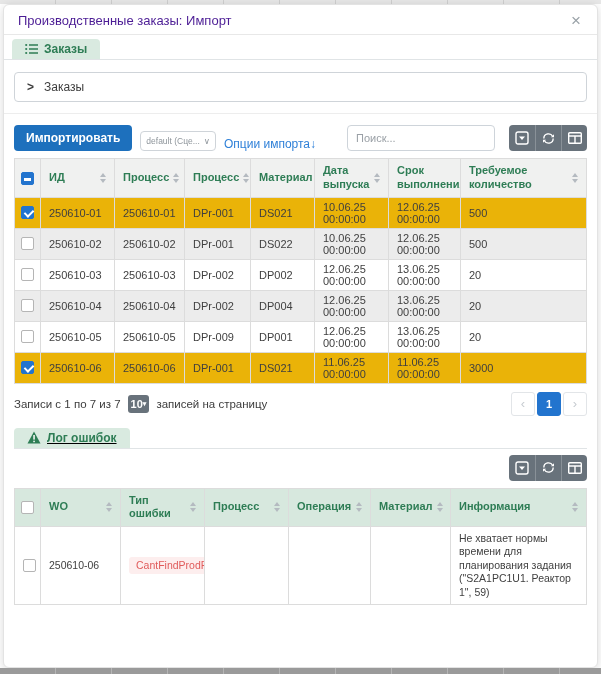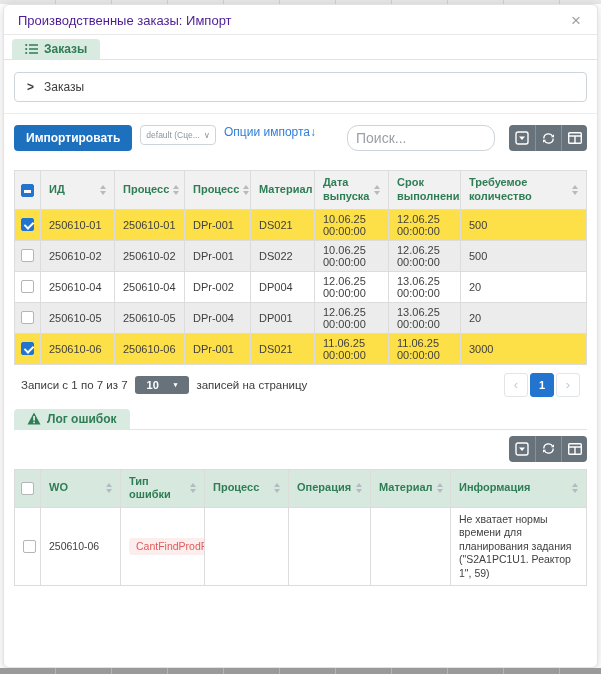--- a/index.html
+++ b/index.html
@@ -18,28 +18,28 @@
   .xclose { font-size:17px; color:#9aa2a8; line-height:1; cursor:pointer; padding:0 2px; }
   .tabbar { display:flex; border-bottom:1px solid #e0e4e6; padding:4px 8px 0; }
   .tab { display:inline-flex; align-items:center; gap:6px; background:#d9eae0;
     color:#2e7d55; font-weight:bold; font-size:12px; padding:3px 13px;
     border-radius:4px 4px 0 0; cursor:pointer; }
   .content { padding:8px 10px 4px; flex:1; }
   .filterbox { border:1px solid #cfd4d9; border-radius:4px; padding:7px 12px;
     font-size:12px; color:#3d3d3d; display:flex; align-items:center; gap:10px; margin-top:4px; }
   .fchev { font-weight:bold; color:#3d3d3d; font-size:12px; }
   .sep { border:0; border-top:1px solid #ededed; margin:11px -10px; }
-  .tbar { display:flex; align-items:flex-start; gap:8px; margin-bottom:19px; }
+  .tbar { display:flex; align-items:flex-end; gap:8px; margin-bottom:7px; }
   .btn-primary { background:#1d70bd; color:#fff; font-weight:bold; font-size:12px;
     padding:6px 12px; border-radius:4px; border:none; cursor:pointer; }
   .mini-select { border:1px solid #cfd4d9; border-radius:4px; padding:4px 5px;
     font-size:8.5px; color:#8e959b; display:inline-flex; align-items:center; gap:4px; background:#fff; cursor:pointer; }
   .link { color:#2f80d8; font-size:12px; text-decoration:none; cursor:pointer; }
   .search { margin-left:auto; width:148px; height:26px; border:1px solid #ced4da;
-    border-radius:11px; padding:0 8px; font-size:14px; color:#555; }
+    border-radius:4px; padding:0 8px; font-size:11px; color:#555; }
   .search::placeholder { color:#9aa0a6; }
   .btngroup { display:flex; background:#68727b; border-radius:4px; overflow:hidden; margin-left:6px; }
   .ibtn { width:26px; height:26px; display:flex; align-items:center; justify-content:center;
     cursor:pointer; border-left:1px solid rgba(255,255,255,.22); }
   .ibtn:first-child { border-left:none; }
   .tbar2 { display:flex; justify-content:flex-end; margin:6px 0 7px; }
   table { width:100%; table-layout:fixed; border-collapse:collapse; }
   th, td { border:1px solid #dcdcdc; font-size:11px; color:#3f3f3f; padding:3px 8px;
     text-align:left; vertical-align:middle; overflow:hidden; }
   thead th { font-weight:bold; padding:5px 8px; }
@@ -54,27 +54,27 @@
   .cb-col { width:26px; text-align:center; padding:3px 2px; }
   .cb { display:inline-block; width:13px; height:13px; border:1px solid #b5b5b5;
     border-radius:2px; background:#fff; vertical-align:middle; position:relative; cursor:pointer; }
   .cb.checked { background:#2274ce; border-color:#2274ce; }
   .cb.checked::after { content:""; position:absolute; left:4px; top:1px; width:4px; height:7px;
     border:solid #fff; border-width:0 2px 2px 0; transform:rotate(45deg); }
   .cb.ind { background:#2274ce; border-color:#2274ce; }
   .cb.ind::after { content:""; position:absolute; left:2px; top:5px; width:7px; height:3px; background:#fff; }
   tbody tr { height:21px; }
   tbody tr:nth-child(even) td { background:#ececec; }
-  tbody tr.sel td { background:#fde047; }
+  tbody tr.sel td { background:#eab308; }
   .t-errors tbody td { font-size:10.5px; line-height:1.28; padding:5px 8px; }
   .pill { display:inline-block; background:#fdeeee; color:#e05b5b; padding:2px 7px;
     border-radius:3px; font-size:10.5px; }
-  .pgrow { display:flex; align-items:center; gap:7px; margin:8px 7px; font-size:11.5px; color:#3d3d3d; }
-  .psize { background:#68727b; color:#fff; border-radius:3px; padding:3px 12px; font-size:11px;
-    font-weight:bold; display:inline-flex; align-items:center; gap:15px; cursor:pointer; }
+  .pgrow { display:flex; align-items:center; gap:7px; margin:8px 0; font-size:11.5px; color:#3d3d3d; }
+  .psize { background:#68727b; color:#fff; border-radius:3px; padding:3px 3px; font-size:11px;
+    font-weight:bold; display:inline-flex; align-items:center; gap:0; cursor:pointer; }
   .psize .crt { font-size:7px; }
   .pager { margin-left:auto; display:flex; gap:2px; }
   .pg { min-width:24px; height:24px; display:flex; align-items:center; justify-content:center;
     border:1px solid #e2e5e8; border-radius:3px; color:#c6cbd0; font-size:13px; background:#fff; cursor:pointer; }
   .pg.active { background:#2274ce; border-color:#2274ce; color:#fff; font-weight:bold; font-size:11px; }
   .alert { margin:4px 0 9px; padding:8px 12px; background:#f8d7da; border:1px solid #f1c2c8;
     border-radius:4px; color:#dc3545; font-weight:bold; font-size:12px; }
 </style>
 </head>
 <body>
@@ -235,33 +235,43 @@
             <td>250610-02</td>
             <td>250610-02</td>
             <td>DPr-001</td>
             <td>DS022</td>
             <td>10.06.25 00:00:00</td>
             <td>12.06.25 00:00:00</td>
             <td>500</td>
           </tr>
           <tr>
             <td class="cb-col"><span class="cb"></span></td>
+            <td>250610-03</td>
+            <td>250610-03</td>
+            <td>DPr-002</td>
+            <td>DP002</td>
+            <td>12.06.25 00:00:00</td>
+            <td>13.06.25 00:00:00</td>
+            <td>20</td>
+          </tr>
+          <tr>
+            <td class="cb-col"><span class="cb"></span></td>
             <td>250610-04</td>
             <td>250610-04</td>
             <td>DPr-002</td>
             <td>DP004</td>
             <td>12.06.25 00:00:00</td>
             <td>13.06.25 00:00:00</td>
             <td>20</td>
           </tr>
           <tr>
             <td class="cb-col"><span class="cb"></span></td>
             <td>250610-05</td>
             <td>250610-05</td>
-            <td>DPr-004</td>
+            <td>DPr-009</td>
             <td>DP001</td>
             <td>12.06.25 00:00:00</td>
             <td>13.06.25 00:00:00</td>
             <td>20</td>
           </tr>
           <tr class="sel">
             <td class="cb-col"><span class="cb checked"></span></td>
             <td>250610-06</td>
             <td>250610-06</td>
             <td>DPr-001</td>
@@ -281,21 +291,21 @@
       </span>
       <span>записей на страницу</span>
       <span class="pager">
         <span class="pg">‹</span>
         <span class="pg active">1</span>
         <span class="pg">›</span>
       </span>
     </div>
 
 
-    <div class="tabbar" style="padding-left:0;">
+    <div class="tabbar" style="padding-left:0;text-decoration:underline;">
       <span class="tab">
         <svg width="14" height="13" viewBox="0 0 14 13">
             <path d="M7 0.5 L13.5 12.4 H0.5 Z" fill="#2e7d55"></path>
             <rect x="6.3" y="4" width="1.5" height="4.6" fill="#fff"></rect>
             <rect x="6.3" y="9.7" width="1.5" height="1.5" fill="#fff"></rect>
           </svg>
         <span>Лог ошибок</span>
       </span>
     </div>
 

